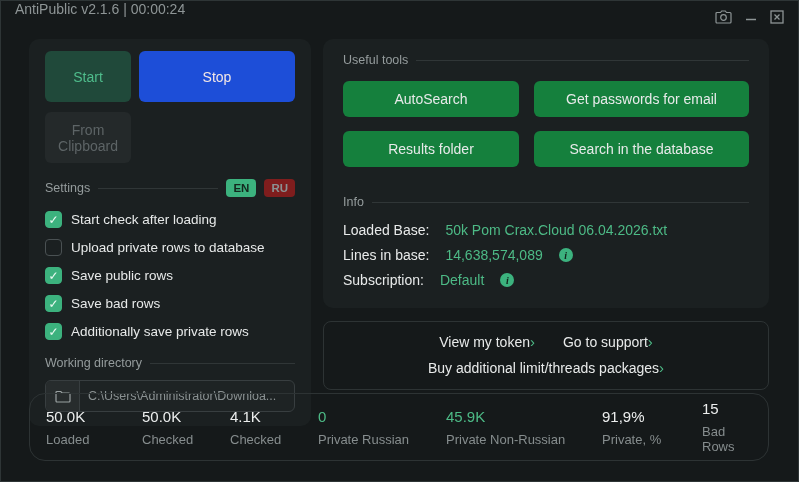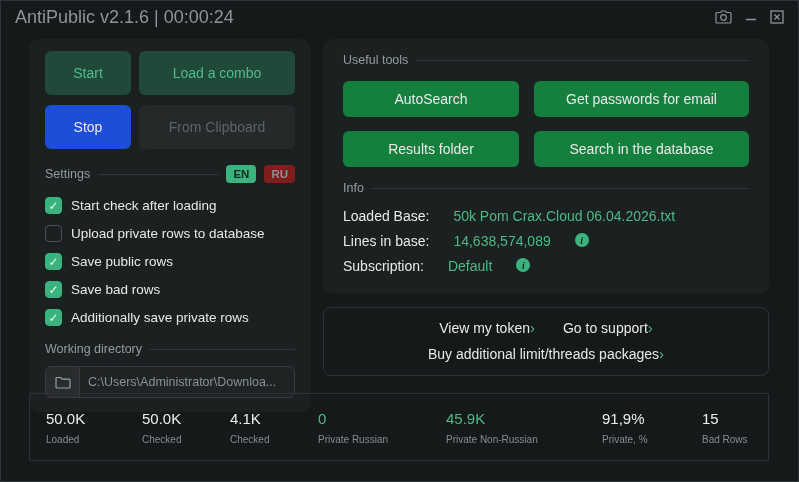--- a/index.html
+++ b/index.html
@@ -11,39 +11,39 @@
   .window {
     position: relative;
     width: 799px; height: 482px;
     background: #15191a;
     border: 1px solid #2e3536;
     overflow: hidden;
   }
   
   .titlebar {
     height: 32px;
-    display: flex; align-items: center;
+    display: flex; 
     padding: 0 14px;
-    color: #8e9596; font-size: 18px;
+    color: #8e9596; font-size: 14px;
   }
   .titlebar-icons { margin-left: auto; display: flex; gap: 13px; align-items: center; }
   .tb-icon { display: flex; align-items: center; justify-content: center; cursor: pointer; }
   
   .main {
     position: absolute; top: 38px; left: 28px; right: 29px;
     display: flex; gap: 12px;
   }
   .panel { background: #1b2021; border-radius: 10px; }
   .left-panel { width: 282px; padding: 12px 16px 14px; }
   .right-col { flex: 1; display: flex; flex-direction: column; }
   .right-panel { padding: 14px 20px 20px; }
   
   .btn-grid { display: grid; grid-template-columns: 86px 1fr; gap: 10px 8px; }
   .btn {
-    height: 44px; border-radius: 6px; border: none; cursor: pointer;
+    height: 51px; border-radius: 6px; border: none; cursor: pointer;
     font-family: inherit; font-size: 14px;
     display: flex; align-items: center; justify-content: center;
   }
   .btn-green { background: #20493a; color: #4fbd8c; }
   .btn-red   { background: #1d4ed8; color: #f3e7e6; }
   .btn-muted { background: #24292a; color: #5d6466; }
   
   .section-row { display: flex; align-items: center; gap: 8px; color: #959c9d; font-size: 12.5px; }
   .section-line { flex: 1; height: 1px; background: #303637; }
   .settings-row { margin-top: 16px; }
@@ -80,23 +80,23 @@
     flex: 1; min-width: 0; background: transparent; border: none; outline: none;
     color: #8a9192; font-size: 12.5px; padding: 0 8px; font-family: inherit;
   }
   
   .tools-grid { margin-top: 14px; display: grid; grid-template-columns: 176px 1fr; gap: 14px 15px; }
   .tool-btn {
     height: 36px; background: #15803d; color: #e8eaea;
     border: none; border-radius: 6px; cursor: pointer;
     font-size: 14px; font-family: inherit;
   }
-  .info-section { margin-top: 14px; }
+  .info-section { margin-top: 28px; }
   .info-rows { margin-top: 13px; display: flex; flex-direction: column; gap: 9px; }
-  .info-row { display: flex; align-items: flex-start; gap: 24px; font-size: 14px; }
+  .info-row { display: flex; align-items: center; gap: 16px; font-size: 14px; }
   .info-label { color: #e8eaea; }
   .info-value { color: #4dba86; }
   .info-icon {
     width: 14px; height: 14px; border-radius: 50%; flex: none;
     background: #3cb27e; color: #13251c;
     font-size: 10px; font-weight: bold; font-style: italic;
     font-family: "Liberation Serif", serif;
     display: flex; align-items: center; justify-content: center; cursor: pointer;
   }
   
@@ -107,34 +107,34 @@
   .links-line { display: flex; justify-content: center; gap: 28px; }
   .links-line + .links-line { margin-top: 9px; }
   .link {
     color: #e8eaea; font-size: 14px; cursor: pointer;
     display: inline-flex; align-items: center; 
   }
   .chev { color: #4dba86; font-size: 15px; }
   
   .stats-bar {
     position: absolute; left: 28px; right: 29px; bottom: 20px; height: 68px;
-    border: 1px solid #2d3334; border-radius: 1px;
+    border: 1px solid #2d3334; border-radius: 16px;
     display: flex; align-items: center; padding: 0 16px; justify-content: space-between;
   }
   .stat { flex: none; }
   .stat:nth-child(1) { width: 96px; }
   .stat:nth-child(2) { width: 88px; }
   .stat:nth-child(3) { width: 88px; }
   .stat:nth-child(4) { width: 128px; }
   .stat:nth-child(5) { width: 156px; }
   .stat:nth-child(6) { width: 100px; }
   .stat:nth-child(7) { flex: 1; }
   .stat-value { font-size: 15px; font-weight: 500; color: #eceeee; }
   .stat-value.green { color: #4dba86; }
-  .stat-label { margin-top: 7px; font-size: 10px; color: #868d8e; }
+  .stat-label { margin-top: 7px; font-size: 13px; color: #868d8e; }
 </style>
 </head>
 <body>
 
 <div class="window">
 
   <div class="titlebar">
     <span>AntiPublic v2.1.6 | 00:00:24</span>
     <span class="titlebar-icons">
       <span class="tb-icon">
@@ -155,21 +155,20 @@
           </svg>
       </span>
     </span>
   </div>
 
   <div class="main">
 
     <div class="panel left-panel">
       <div class="btn-grid">
         <button class="btn btn-green">Start</button>
-        <button class="btn btn-green">Load a combo</button>
         <button class="btn btn-red">Stop</button>
         <button class="btn btn-muted">From Clipboard</button>
       </div>
 
       <div class="section-row settings-row">
         <span>Settings</span>
         <span class="section-line"></span>
         <span class="lang lang-en">EN</span>
         <span class="lang lang-ru">RU</span>
       </div>

